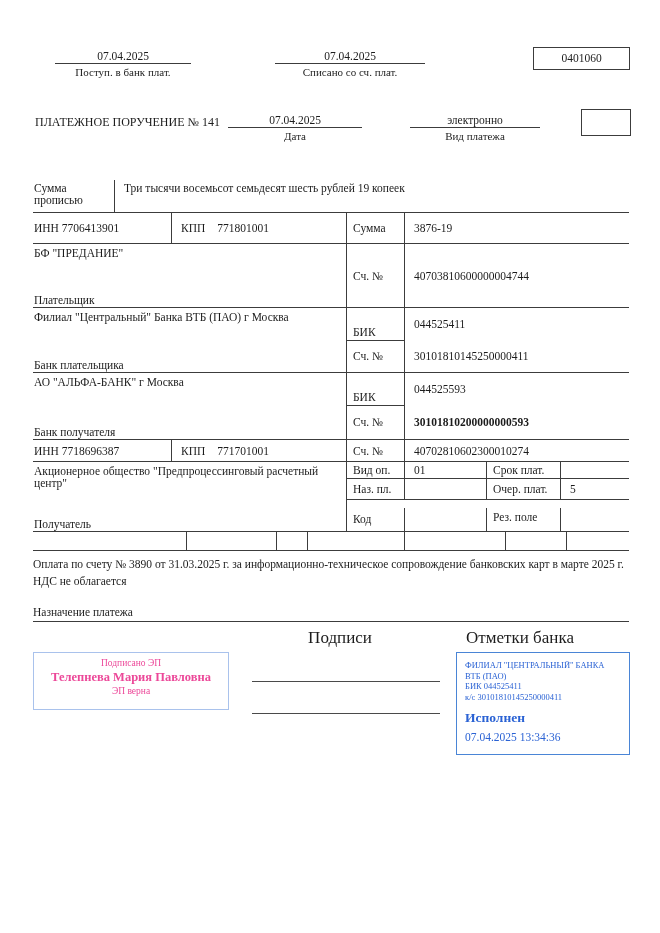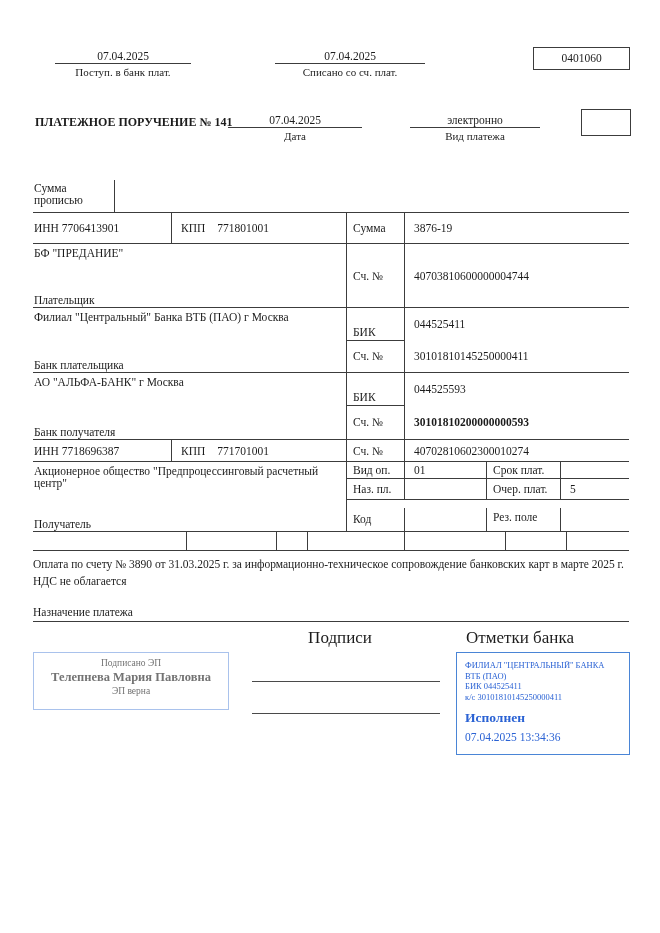--- a/index.html
+++ b/index.html
@@ -1,21 +1,21 @@
 <!DOCTYPE html>
 <html><head>
 <meta charset="utf-8">
 <style>
   html,body{margin:0;padding:0;background:#fff;}
   .page{position:relative;width:660px;height:933px;background:#ffffff;
         font-family:"Liberation Serif", serif;color:#1c1c1c;overflow:hidden;padding-left:33px;}
   .abs{position:absolute;}
   .ctr{text-align:center;}
   .fs115{font-size:17px;line-height:1.2;}
-  .bold{font-weight:bold;}
+  .bold{font-weight:normal;}
 
   
   .datefield{position:absolute;font-size:11.5px;text-align:center;}
   .datefield .val{border-bottom:1px solid #3c3c3c;padding-bottom:1px;}
   .datefield .lbl{font-size:11px;padding-top:2px;}
   .codebox{position:absolute;border:1px solid #3c3c3c;text-align:center;
            font-size:11.5px;line-height:20px;}
 
   
   .ptable{position:absolute;left:33px;top:180px;width:596px;font-size:11.5px;}
@@ -75,20 +75,21 @@
   <div class="datefield" style="left:410px;top:114px;width:130px;">
     <div class="val">электронно</div>
     <div class="lbl">Вид платежа</div>
   </div>
   <div class="codebox" style="left:581px;top:109px;width:48px;height:25px;"></div>
 
   <div class="ptable">
 
     <div class="r bb" style="height:33px;">
       <div class="c br" style="width:82px;padding:2px 4px 0 1px;">Сумма прописью</div>
+      <div class="c" style="flex:1;padding:2px 4px 0 9px;">Три тысячи восемьсот семьдесят шесть рублей 19 копеек</div>
     </div>
 
     <div class="r bb" style="height:31px;">
       <div class="c br vc" style="width:139px;padding-left:1px;">
         <span>ИНН</span>&nbsp;<span>7706413901</span>
       </div>
       <div class="c br vc" style="width:175px;padding-left:9px;">
         <span>КПП</span>
           <span style="width:12px;display:inline-block;"></span>
           <span>771801001</span>
@@ -193,21 +194,21 @@
 
   <div class="purpose">
     <div>Оплата по счету № 3890 от 31.03.2025 г. за информационно-техническое сопровождение банковских карт в марте 2025 г.</div>
     <div>НДС не облагается</div>
   </div>
   <div class="purposelabel">Назначение платежа</div>
 
   <div class="abs fs115 ctr" style="left:270px;top:628px;width:140px;">Подписи</div>
   <div class="abs fs115 ctr" style="left:450px;top:628px;width:140px;">Отметки банка</div>
 
-  <div class="estamp" style="color:#737373;">
+  <div class="estamp" style="color:#ec4899;">
     <div class="s1">Подписано ЭП</div>
     <div class="s2">Телепнева Мария Павловна</div>
     <div class="s3">ЭП верна</div>
   </div>
 
   <div class="siglines">
     <div class="sigline"></div>
     <div class="sigline"></div>
   </div>
 

